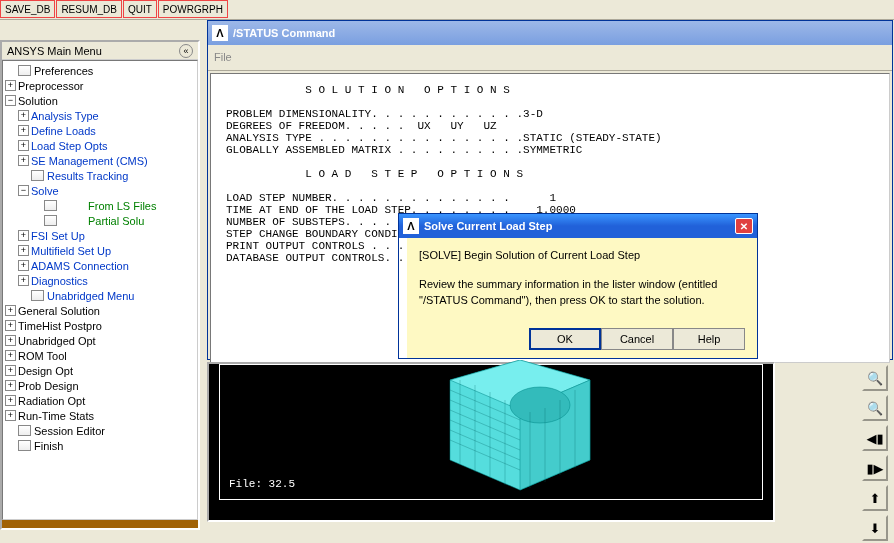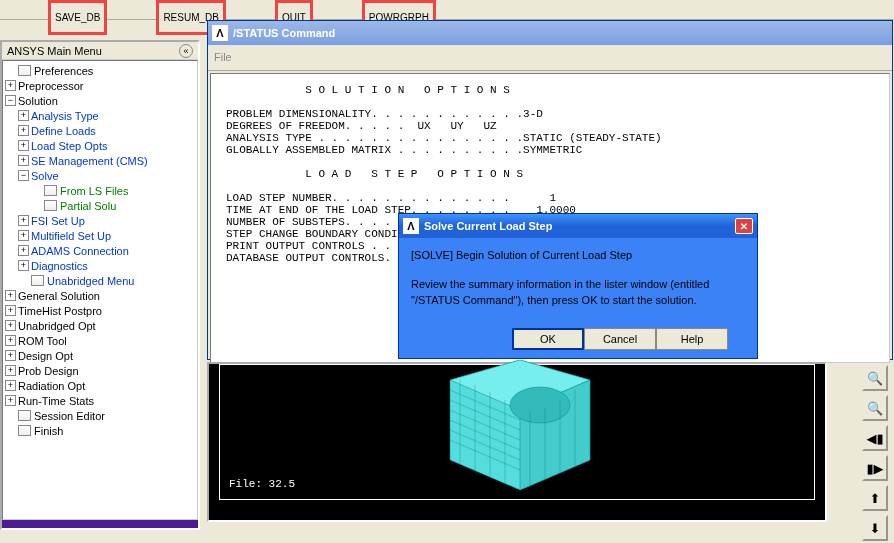--- a/index.html
+++ b/index.html
@@ -1,60 +1,60 @@
 <!DOCTYPE html>
 <html><head>
 <meta charset="utf-8">
 <style>
 * { box-sizing: border-box; margin: 0; padding: 0; font-family: Tahoma, sans-serif; font-size: 11px; }
 body { background: #ece9d8; width: 894px; height: 543px; overflow: hidden; position: relative; }
 
 
 .top-toolbar { height: 20px; background: #ece9d8; display: flex; border-bottom: 1px solid #aca899; }
-.top-toolbar button { height: 35px; padding: 0 4px; border: 3px solid #ef4444; background: #ece9d8; margin-right: 1px; font-size: 10px; cursor: pointer; margin-left: 48px; }
-
-
-.left-panel { position: absolute; left: 0; top: 40px; width: 200px; height: 490px; background: #4c1d95; border: 2px inset #fff; }
+.top-toolbar button { height: 18px; padding: 0 4px; border: 1px solid #ef4444; background: #ece9d8; margin-right: 1px; font-size: 10px; cursor: pointer; }
+
+
+.left-panel { position: absolute; left: 0; top: 40px; width: 200px; height: 490px; background: #a16207; border: 2px inset #fff; }
 .menu-header { height: 18px; padding: 2px 5px; border-bottom: 1px solid #ccc; background: #ece9d8; display: flex; justify-content: space-between; align-items: center; }
 .menu-header .collapse { width: 14px; height: 14px; border: 1px solid #888; border-radius: 50%; display: flex; align-items: center; justify-content: center; font-size: 9px; }
 .tree { padding: 2px; background: #fff; height: 460px; overflow: auto; border: 1px inset #ccc; }
 .tree-item { display: flex; align-items: center; height: 15px; cursor: pointer; white-space: nowrap; }
 .tree-item .expander { width: 11px; height: 11px; border: 1px solid #888; display: inline-flex; align-items: center; justify-content: center; font-size: 9px; line-height: 1; margin-right: 2px; background: #fff; }
 .tree-item .spacer { width: 13px; display: inline-block; }
 .tree-item .icon { width: 13px; height: 11px; margin-right: 3px; display: inline-block; }
 .icon-page { background: linear-gradient(#fff,#eee); border: 1px solid #888; }
 .tree-item .label { color: #000; }
 .tree-item.link .label { color: #0038c8; }
 .tree-item.selected .label { background: #2a5db0; color: #fff; padding: 0 2px; }
-.tree-item.green .label { color: #008000; }
+.tree-item.green .label { color: #008000; margin-left: 28px; }
 .indent1 { padding-left: 13px; }
 .indent2 { padding-left: 26px; }
 
 
 .status-window { position: absolute; left: 207px; top: 20px; width: 686px; height: 340px; border: 1px solid #003399; }
 .title-bar { height: 24px; background: linear-gradient(to bottom, #3a95ff 0%, #2161d9 50%, #2161d9 100%); color: #fff; display: flex; align-items: center; padding: 0 4px; font-weight: bold; font-size: 12px; }
 .title-bar.inactive { background: linear-gradient(to bottom, #9db8e8 0%, #7a9fe0 100%); }
 .title-bar .logo { width: 16px; height: 16px; background: #fff; color: #000; display: inline-flex; align-items: center; justify-content: center; margin-right: 5px; font-weight: bold; }
 .window-body { background: #ece9d8; height: calc(100% - 24px); }
 .menu-bar { height: 26px; padding: 6px 6px; background: #ece9d8; border-bottom: 1px solid #aca899; color: #888; }
 .status-content { background: #fff; margin: 2px; height: calc(100% - 24px); padding: 10px 15px; font-family: 'Courier New', monospace; font-size: 11px; white-space: pre; border: 1px inset #ccc; overflow: hidden; }
 
 
-.graphics-area { position: absolute; left: 207px; top: 362px; width: 620px; height: 160px; background: #000; border: 2px inset #fff; }
+.graphics-area { position: absolute; left: 207px; top: 362px; width: 568px; height: 160px; background: #000; border: 2px inset #fff; }
 .graphics-inner { position: absolute; left: 10px; top: 0; right: 10px; bottom: 20px; border: 1px solid #fff; }
 .mesh-object { position: absolute; left: 200px; top: -5px; width: 200px; height: 135px; }
 .file-label { position: absolute; left: 20px; bottom: 30px; color: #fff; font-family: 'Courier New', monospace; }
 
 
 .right-toolbar { position: absolute; right: 2px; top: 365px; width: 30px; display: flex; flex-direction: column; gap: 4px; }
 .right-toolbar button { width: 26px; height: 26px; border: 2px outset #ece9d8; background: #ece9d8; cursor: pointer; display: flex; align-items: center; justify-content: center; font-size: 13px; }
 
 
 .dialog { position: absolute; left: 398px; top: 213px; width: 360px; border: 1px solid #003399; z-index: 100; }
-.dialog-body { background: #3b82f6; padding: 10px 29px 8px 12px; }
+.dialog-body { background: #fef9c3; padding: 10px 12px 8px 12px; margin-left: 8px; }
 .dialog-text { margin-bottom: 14px; line-height: 1.4; }
 .dialog-buttons { display: flex; justify-content: flex-end; padding-top: 6px; }
 .dialog-buttons button { width: 72px; height: 22px; border: 1px solid #888; background: #ece9d8; cursor: pointer; }
 .dialog-buttons button.default { border: 2px solid #003399; font-weight: normal; }
 .close-btn { position: absolute; right: 4px; top: 4px; width: 18px; height: 16px; background: #e04040; border: 1px solid #fff; color: #fff; display: flex; align-items: center; justify-content: center; font-weight: bold; border-radius: 2px; cursor: pointer; font-size: 10px; }
 </style>
 </head>
 <body>
 
 <div class="top-toolbar">
@@ -91,20 +91,25 @@
         <span class="expander">+</span>
         <span class="label">Define Loads</span>
       </div>
     <div class="tree-item link indent1">
         <span class="expander">+</span>
         <span class="label">Load Step Opts</span>
       </div>
     <div class="tree-item link indent1">
         <span class="expander">+</span>
         <span class="label">SE Management (CMS)</span>
+      </div>
+    <div class="tree-item link indent1">
+        <span class="spacer"></span>
+        <span class="icon icon-page"></span>
+        <span class="label">Results Tracking</span>
       </div>
     <div class="tree-item link indent1">
         <span class="expander">−</span>
         <span class="label">Solve</span>
       </div>
     <div class="tree-item green indent2">
         <span class="spacer"></span>
         <span class="icon icon-page"></span>
         <span class="label">From LS Files</span>
       </div>

